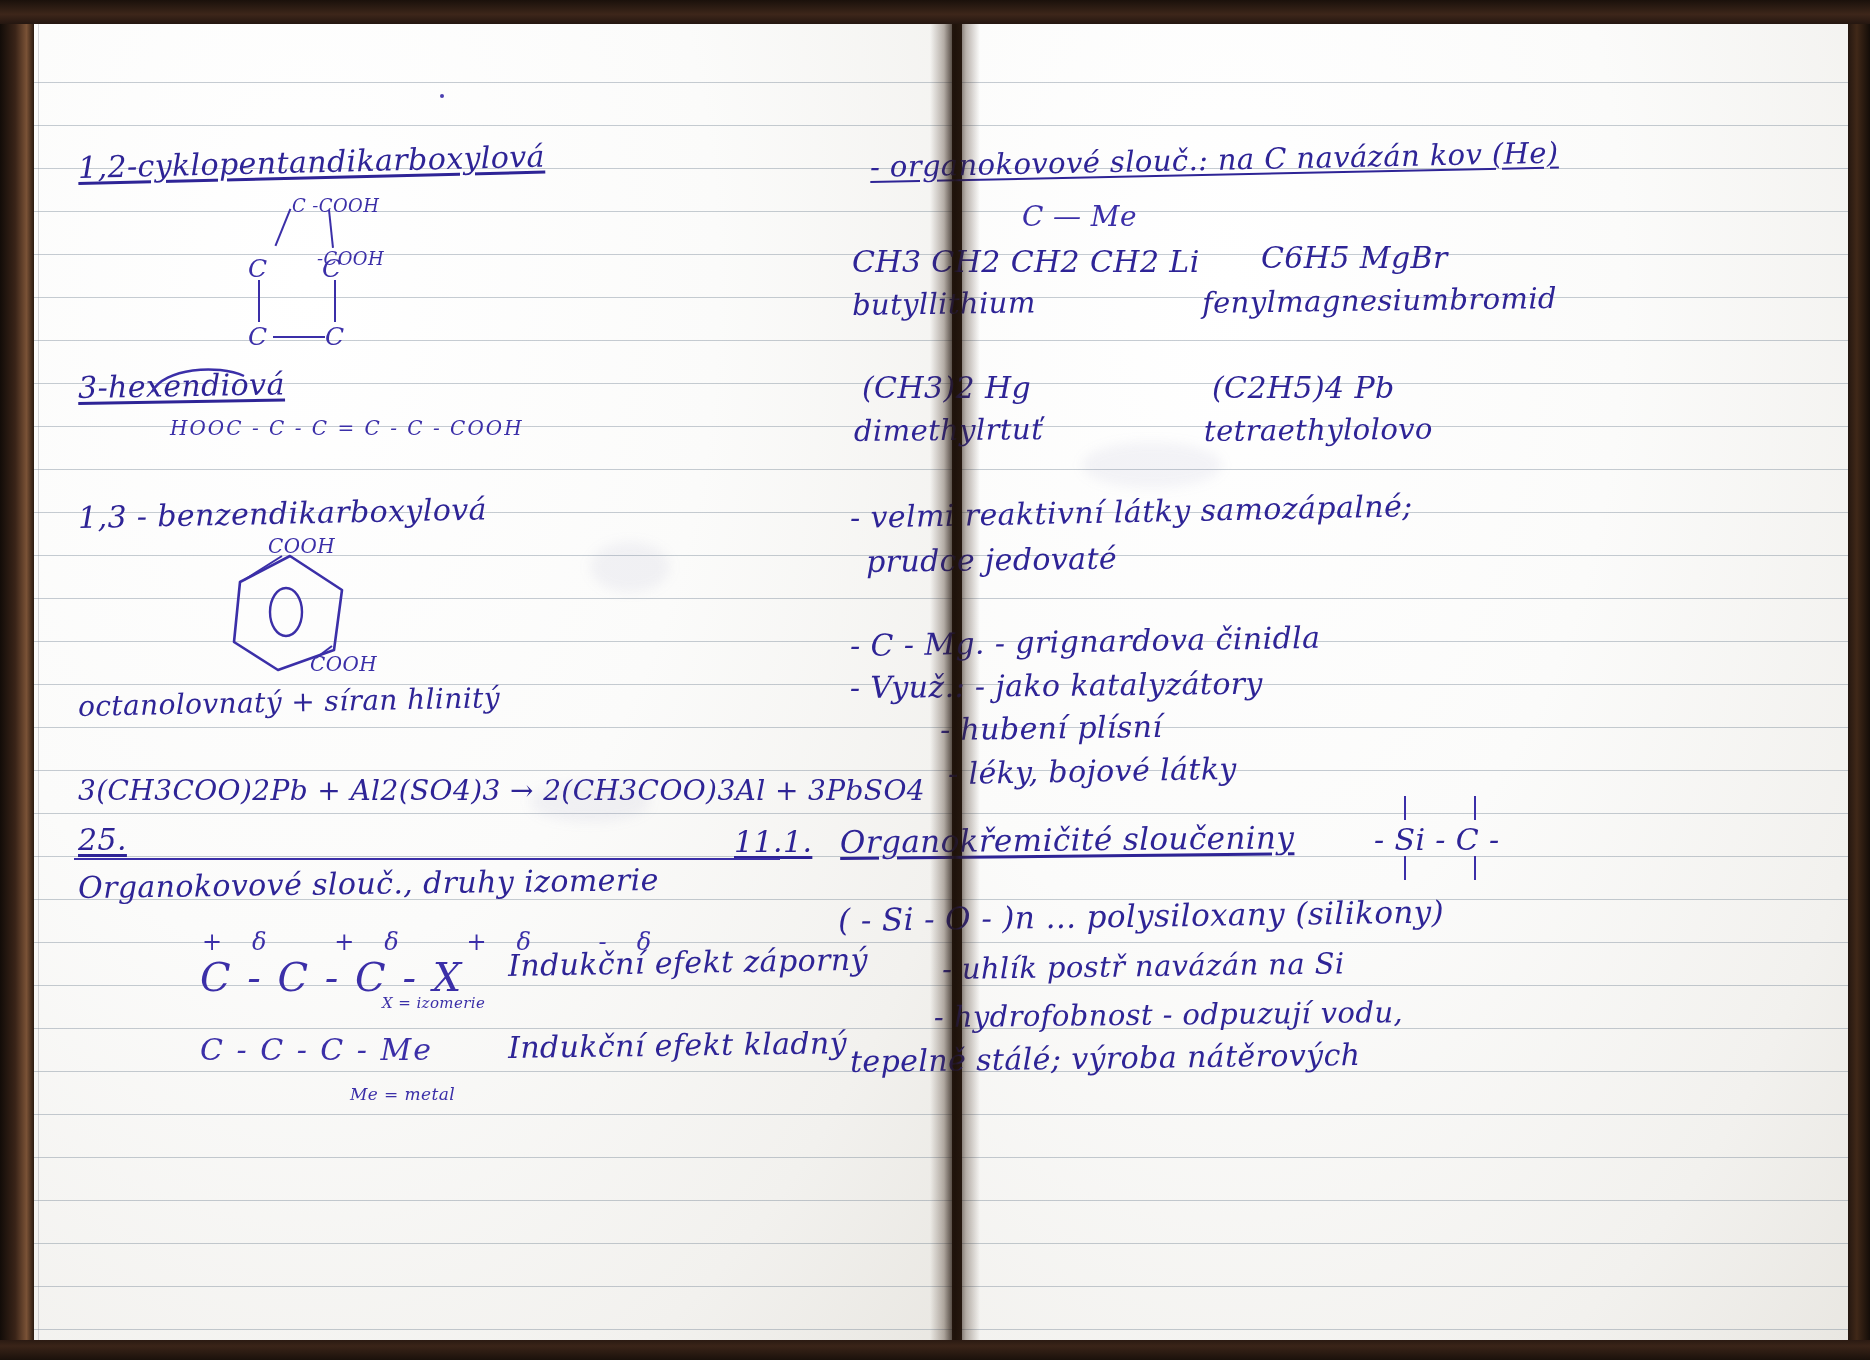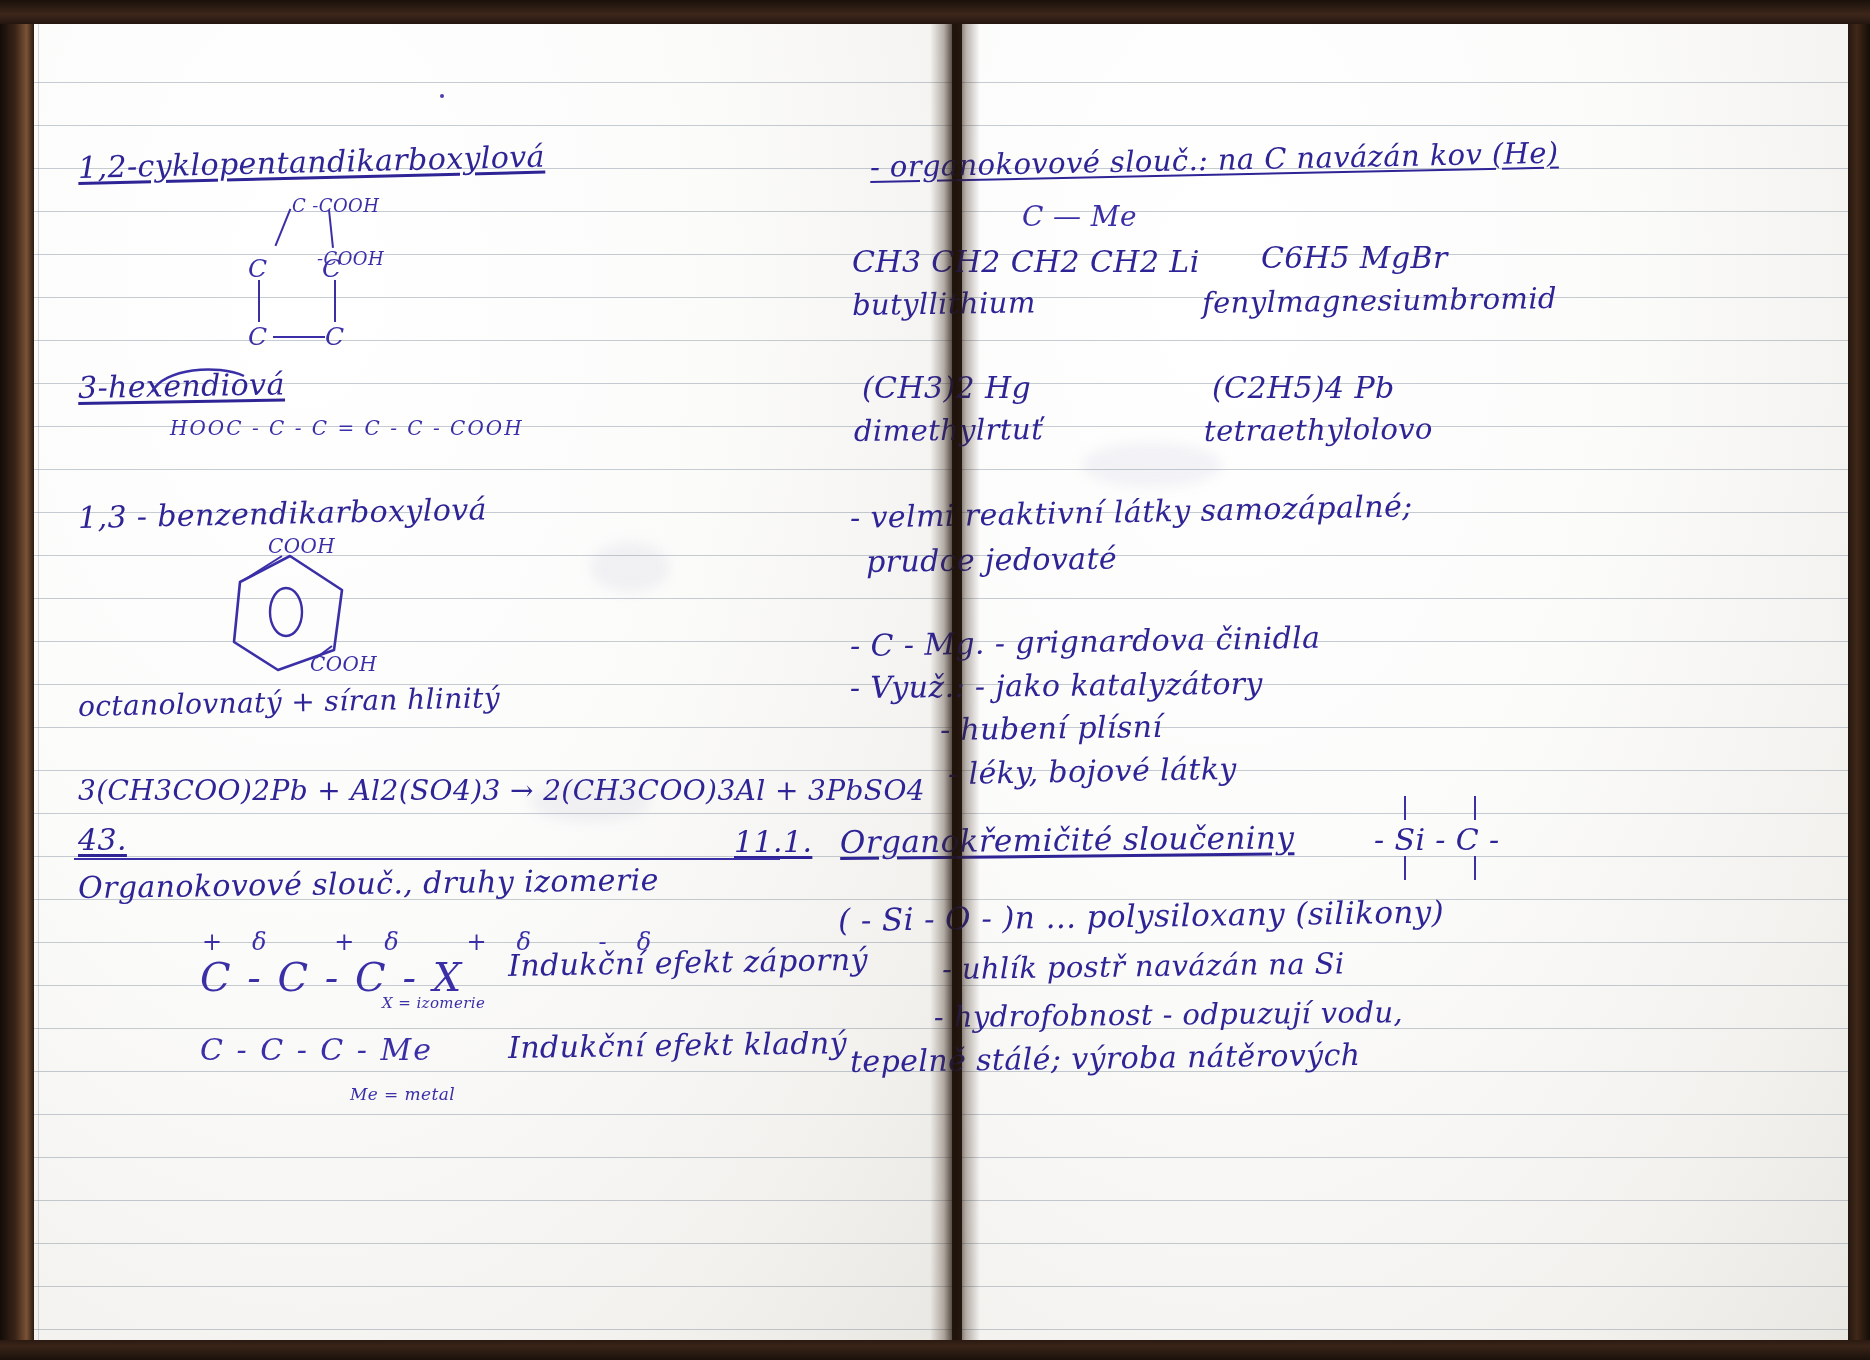--- a/index.html
+++ b/index.html
@@ -174,21 +174,21 @@
     <svg class="ringsvg" style="left:190px; top:528px;" width="140" height="130">
       <path d="M70 6 L122 40 L114 100 L58 120 L14 92 L20 32 Z" stroke="#3b2fa8" stroke-width="2.6" fill="none" stroke-linejoin="round"></path>
       <ellipse cx="66" cy="62" rx="16" ry="24" stroke="#3b2fa8" stroke-width="2.4" fill="none"></ellipse>
       <path d="M62 6 L24 30" stroke="#3b2fa8" stroke-width="2" fill="none"></path>
       <path d="M112 96 L96 108" stroke="#3b2fa8" stroke-width="2" fill="none"></path>
     </svg>
 
     <div class="ink dark" style="left:48px; top:668px; font-size:28px; transform:rotate(-1.2deg);">octanolovnatý + síran hlinitý</div>
     <div class="ink dark" style="left:48px; top:716px; font-size:28px;margin-top:36px;">3(CH3COO)2Pb + Al2(SO4)3 → 2(CH3COO)3Al + 3PbSO4</div>
 
-    <div class="ink dark u" style="left:48px; top:800px; font-size:30px;">43.</div>
+    <div class="ink dark u" style="left:48px; top:800px; font-size:30px;">25.</div>
     <div class="ink dark u" style="left:660px; top:802px; font-size:30px;margin-left:44px;">11.1.</div>
     <div style="position:absolute; left:44px; top:836px; width:706px; height:2px; background:#3b2fa8;"></div>
 
     <div class="ink dark" style="left:48px; top:848px; font-size:30px; transform:rotate(-0.8deg);">Organokovové slouč., druhy izomerie</div>
 
     <div class="ink sm" style="left:172px; top:906px; font-size:24px; letter-spacing:30px;">+δ +δ +δ -δ</div>
     <div class="ink" style="left:170px; top:932px; font-size:40px; letter-spacing:2px;">C - C - C - X</div>
     <div class="ink" style="left:352px; top:972px; font-size:15px;">X = izomerie</div>
     <div class="ink dark" style="left:478px; top:926px; font-size:30px; transform:rotate(-1deg);">Indukční efekt záporný</div>
 

